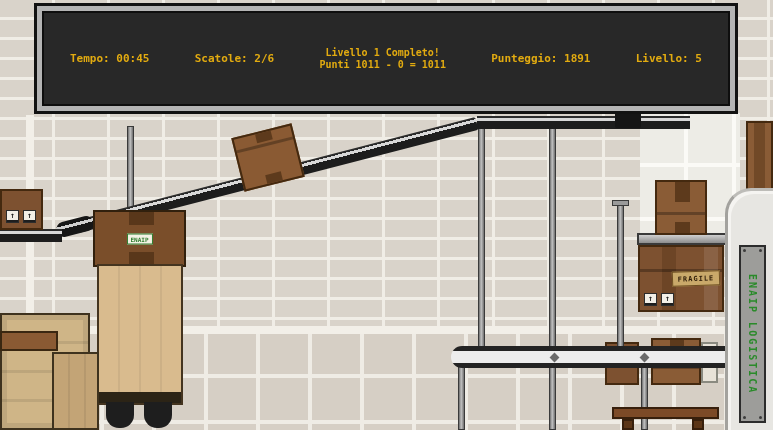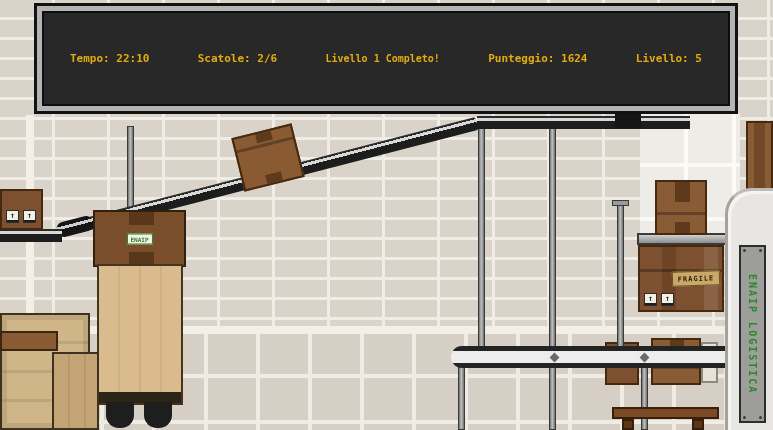--- a/index.html
+++ b/index.html
@@ -145,23 +145,24 @@
       <span style="writing-mode:vertical-rl;font-size:10px;font-weight:bold;color:#2a8a2a;letter-spacing:2px;white-space:nowrap;">ENAIP LOGISTICA</span>
       <div class="abs" style="left:2px;top:2px;width:3px;height:3px;background:#3c3c3c;border-radius:50%;"></div>
       <div class="abs" style="right:2px;top:2px;width:3px;height:3px;background:#3c3c3c;border-radius:50%;"></div>
       <div class="abs" style="left:2px;bottom:2px;width:3px;height:3px;background:#3c3c3c;border-radius:50%;"></div>
       <div class="abs" style="right:2px;bottom:2px;width:3px;height:3px;background:#3c3c3c;border-radius:50%;"></div>
     </div>
   </div>
 
   <div class="hud">
     <div class="hud-inner">
-      <span class="hud-item">Tempo: 22:10</span>
+      <span class="hud-item">Tempo: 00:45</span>
       <span class="hud-item">Scatole: 2/6</span>
       <div class="hud-center">
         <div>Livello 1 Completo!</div>
+        <div>Punti 1011 - 0 = 1011</div>
       </div>
-      <span class="hud-item">Punteggio: 1624</span>
+      <span class="hud-item">Punteggio: 1891</span>
       <span class="hud-item">Livello: 5</span>
     </div>
   </div>
 
 </div>
 
 </body></html>

